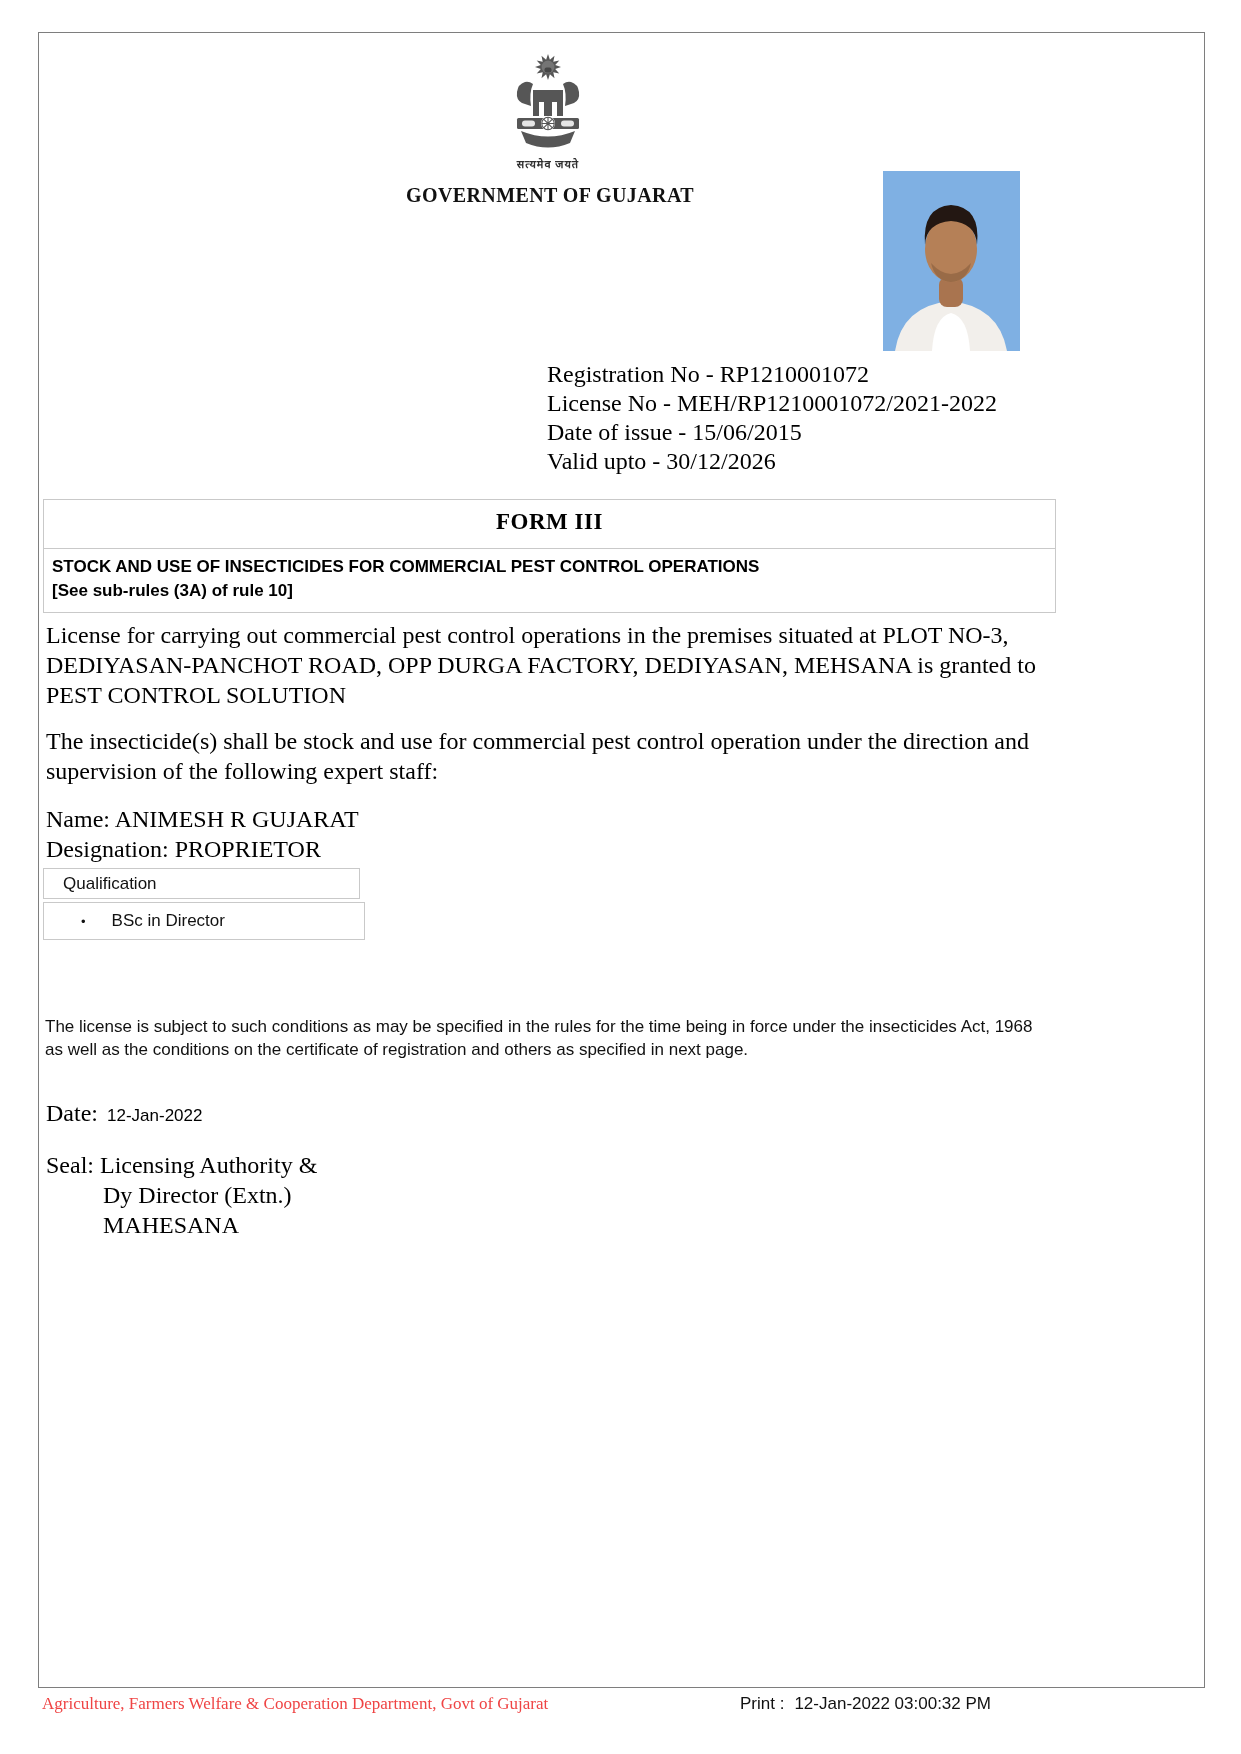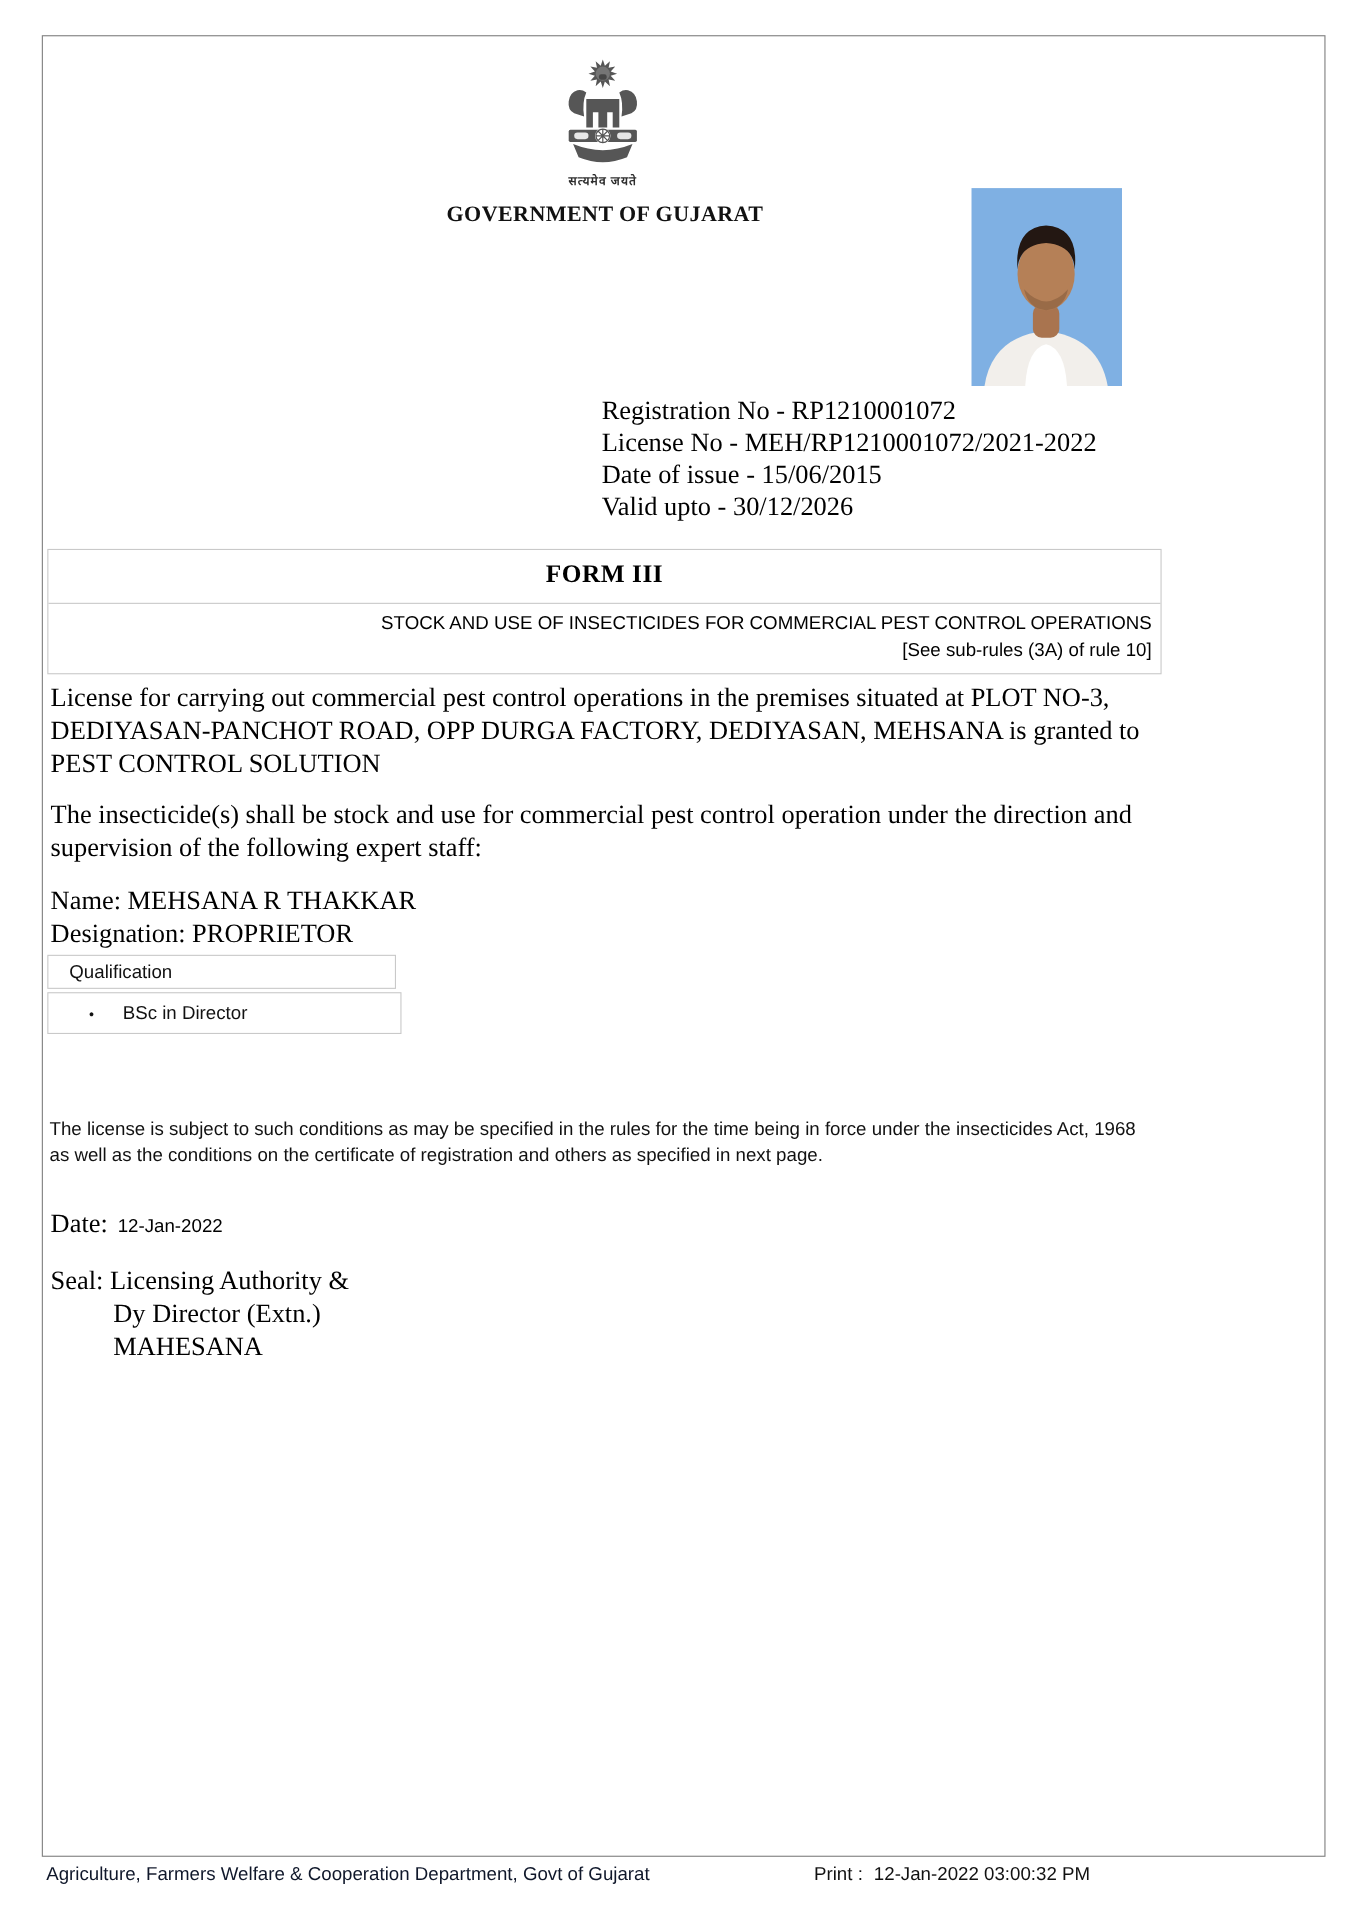--- a/index.html
+++ b/index.html
@@ -26,22 +26,22 @@
   }
   .photo-box { left:883px; top:171px; width:137px; height:180px; }
   .reg-block { left:547px; top:360px; font-size:24px; line-height:29px; }
   .form-box { left:43px; top:499px; width:1013px; border:1px solid #c9c9c9; }
   .form-title {
     text-align:center; font-weight:bold; font-size:23px;
     padding:9px 0 13px 0; border-bottom:1px solid #c9c9c9;
     font-family:"Liberation Serif", serif; letter-spacing:0.5px;
   }
   .form-subtitle {
-    text-align:right; font-family:"Liberation Sans", sans-serif;
-    font-weight:normal; font-size:17px; line-height:24px; padding:6px 8px 9px 8px;
+    text-align:left; font-family:"Liberation Sans", sans-serif;
+    font-weight:bold; font-size:17px; line-height:24px; padding:6px 8px 9px 8px;
   }
   .license-para {
     left:46px; top:620px; width:994px; font-size:24px; line-height:30px;
     white-space:pre-wrap;
   }
   .supervision-para { left:46px; top:726px; width:994px; font-size:24px; line-height:30px; }
   .staff-block { left:46px; top:804px; font-size:24px; line-height:30px; }
   .qual-header-box {
     left:43px; top:868px; width:317px; height:31px; border:1px solid #c9c9c9;
     font-family:"Liberation Sans", sans-serif; font-size:17px;
@@ -60,22 +60,22 @@
     color:#111;
     margin-top:15px;
   }
   .date-line { left:46px; top:1100px; font-size:24px; }
   .date-value {
     font-family:"Liberation Sans", sans-serif; font-size:17px; margin-left:9px;
   }
   .seal-block { left:46px; top:1150px; font-size:24px; line-height:30px; }
   .seal-indent { padding-left:57px; }
   .footer-left {
-    left:42px; top:1694px; font-family:Liberation Sans, sans-serif;
-    font-size:17px; color:#0f172a;
+    left:42px; top:1694px; font-family:Liberation Serif, serif;
+    font-size:17px; color:#ef4444;
   }
   .footer-print {
     left:740px; top:1694px; font-family:"Liberation Sans", sans-serif;
     font-size:17px; color:#111;
   }
   .footer-print .print-value { margin-left:10px; }
 </style>
 </head>
 <body>
 
@@ -133,21 +133,21 @@
       <div>STOCK AND USE OF INSECTICIDES FOR COMMERCIAL PEST CONTROL OPERATIONS</div>
       <div>[See sub-rules (3A) of rule 10]</div>
     </div>
   </div>
 
   <div class="abs license-para">License for carrying out commercial pest control operations in the premises situated at PLOT NO-3, DEDIYASAN-PANCHOT ROAD, OPP DURGA FACTORY, DEDIYASAN, MEHSANA is granted to  PEST CONTROL SOLUTION</div>
 
   <div class="abs supervision-para">The insecticide(s) shall be stock and use for commercial pest control operation under the direction and supervision of the following expert staff:</div>
 
   <div class="abs staff-block">
-    <div>Name: MEHSANA R THAKKAR</div>
+    <div>Name: ANIMESH R GUJARAT</div>
     <div>Designation: PROPRIETOR</div>
   </div>
 
   <div class="abs qual-header-box">Qualification</div>
   <div class="abs qual-row-box">
     <span class="qual-bullet">•</span>
     <span class="qual-text">BSc in Director</span>
   </div>
 
   <div class="abs conditions-para">The license is subject to such conditions as may be specified in the rules for the time being in force under the insecticides Act, 1968 as well as the conditions on the certificate of registration and others as specified in next page.</div>

